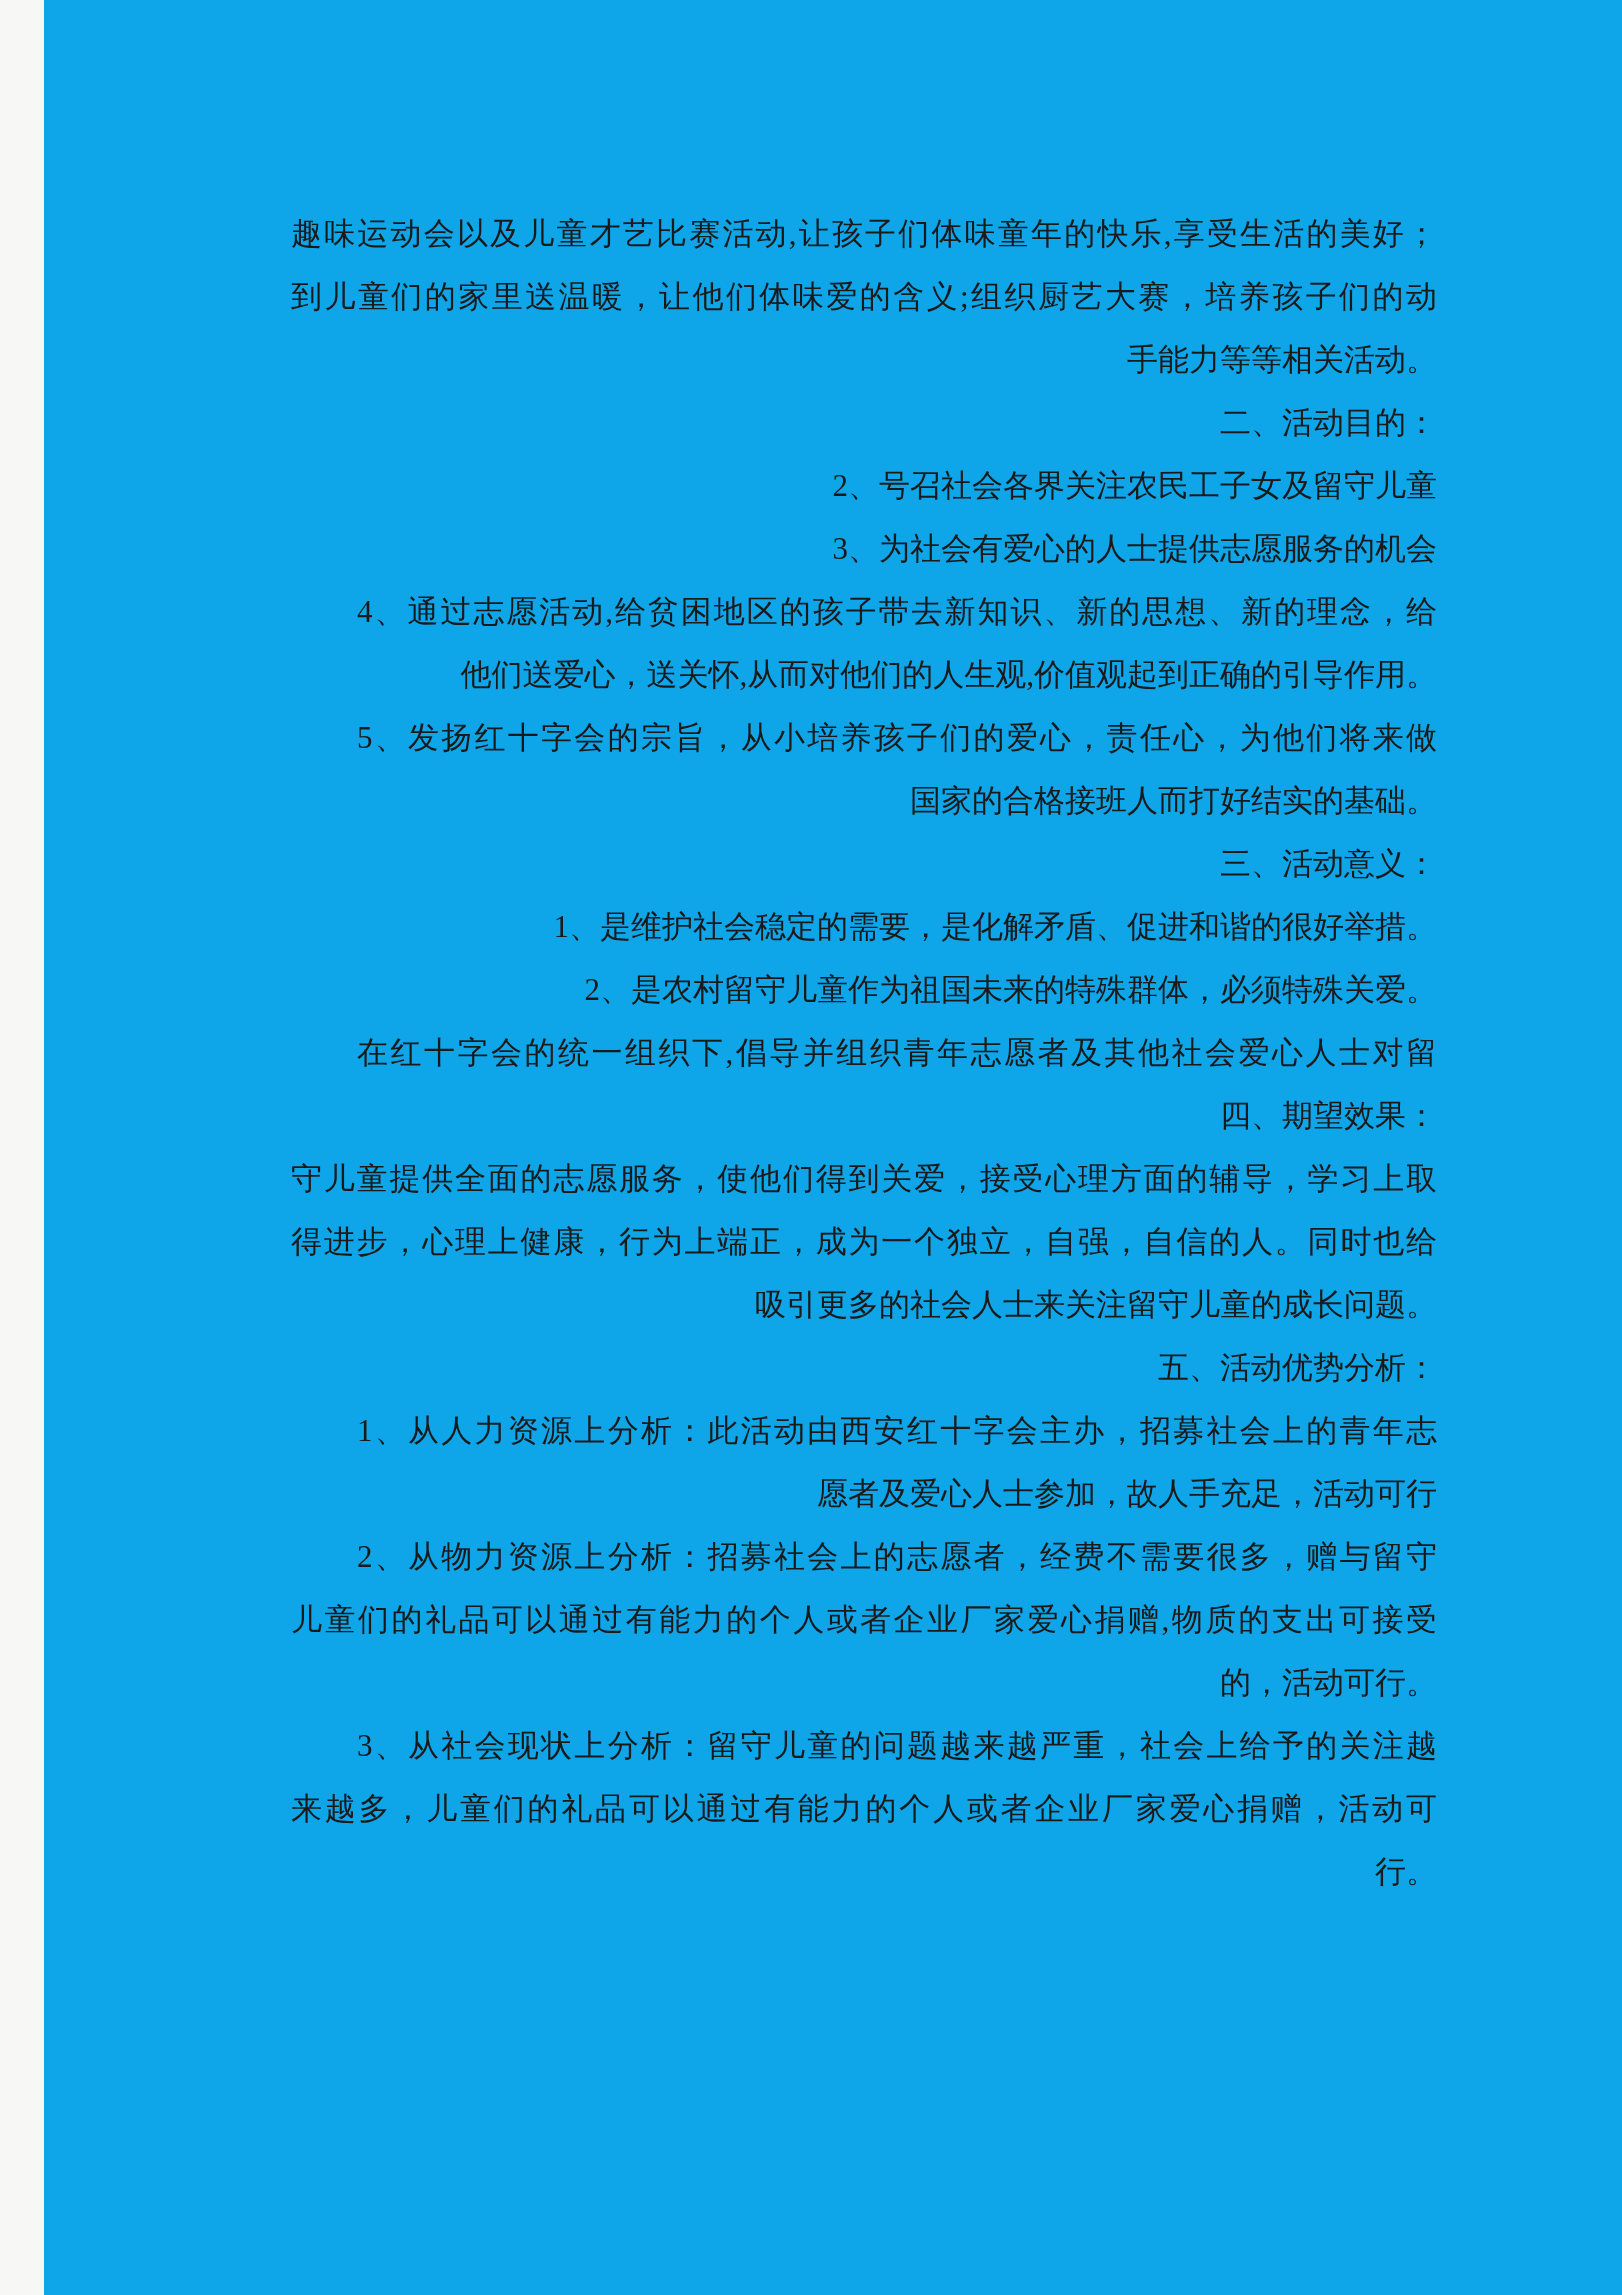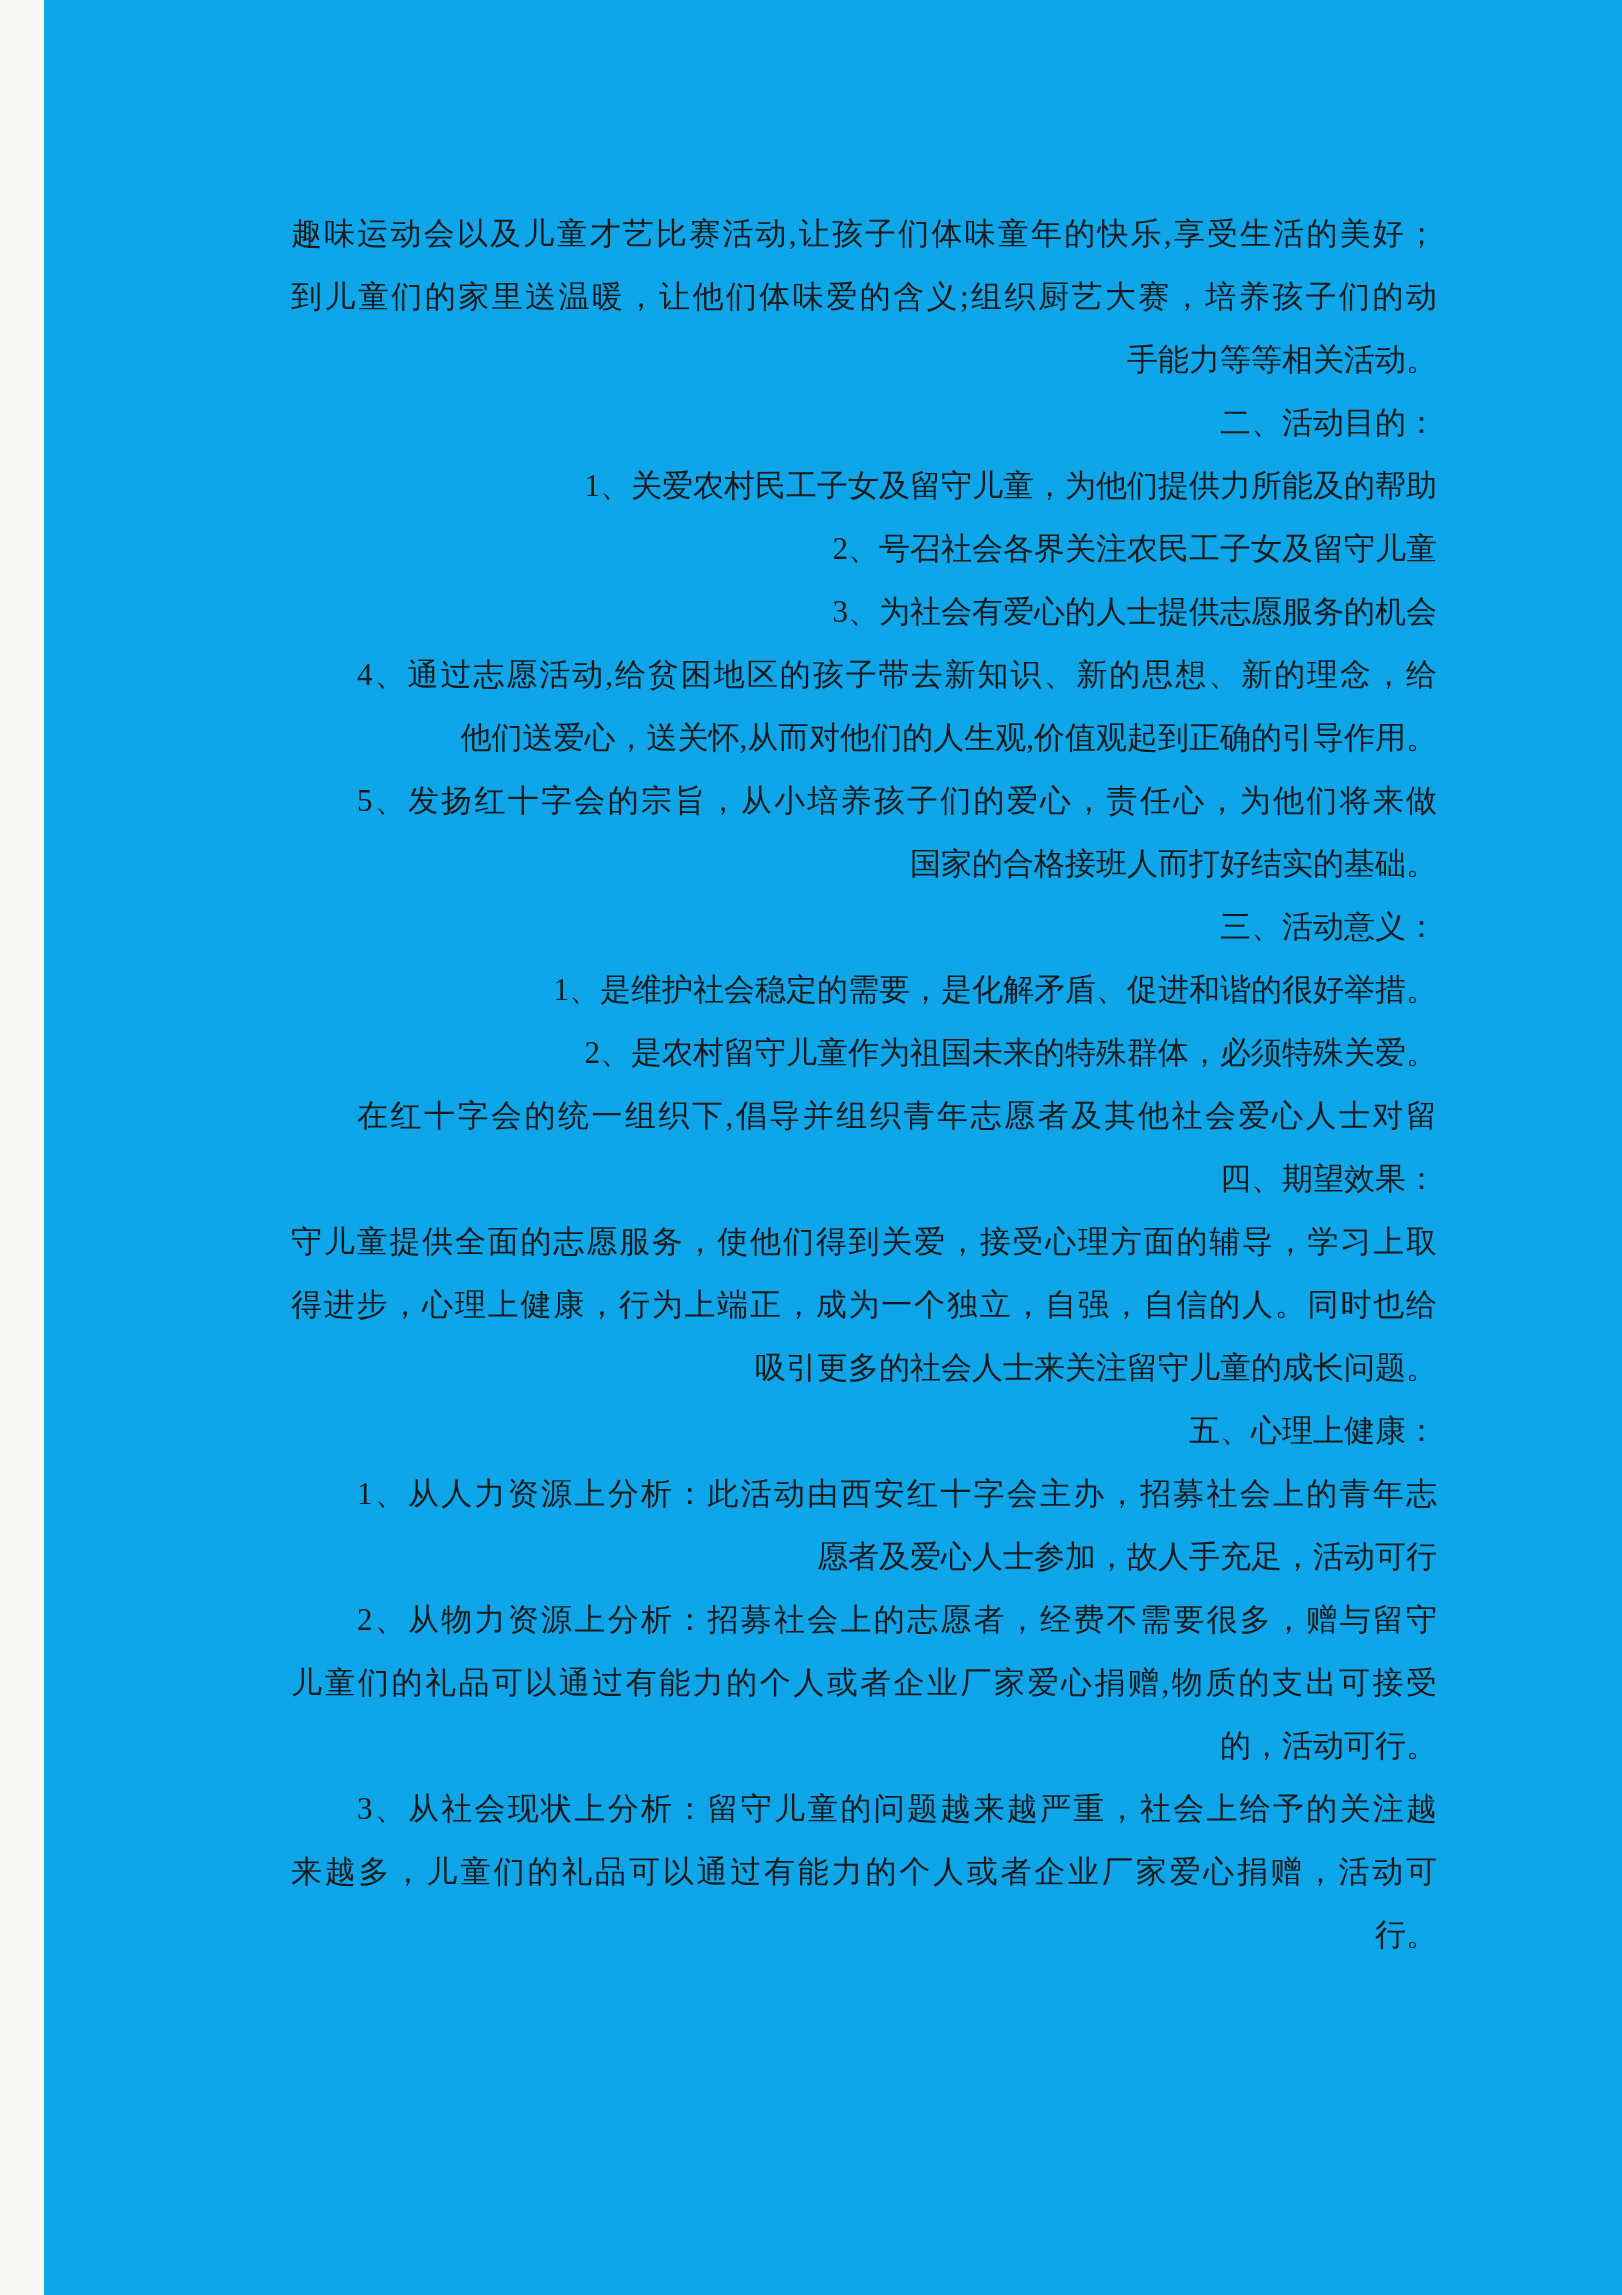--- a/index.html
+++ b/index.html
@@ -40,36 +40,35 @@
 </style>
 </head>
 <body>
 
 <div class="page" style="background: #0ea5e9; color: rgb(26, 26, 26); margin-left: 44px;">
   <div class="text-block">
     <div class="line fill">趣味运动会以及儿童才艺比赛活动,让孩子们体味童年的快乐,享受生活的美好；</div>
     <div class="line fill">到儿童们的家里送温暖，让他们体味爱的含义;组织厨艺大赛，培养孩子们的动</div>
     <div class="line">手能力等等相关活动。</div>
     <div class="line indent">二、活动目的：</div>
-    <div class="line indent">1、关爱农村民工子女及留守儿童，为他们提供力所能及的帮助</div>
     <div class="line indent">2、号召社会各界关注农民工子女及留守儿童</div>
     <div class="line indent">3、为社会有爱心的人士提供志愿服务的机会</div>
     <div class="line indent fill">4、通过志愿活动,给贫困地区的孩子带去新知识、新的思想、新的理念，给</div>
     <div class="line">他们送爱心，送关怀,从而对他们的人生观,价值观起到正确的引导作用。</div>
     <div class="line indent fill">5、发扬红十字会的宗旨，从小培养孩子们的爱心，责任心，为他们将来做</div>
     <div class="line">国家的合格接班人而打好结实的基础。</div>
     <div class="line indent">三、活动意义：</div>
     <div class="line indent">1、是维护社会稳定的需要，是化解矛盾、促进和谐的很好举措。</div>
     <div class="line indent">2、是农村留守儿童作为祖国未来的特殊群体，必须特殊关爱。</div>
     <div class="line indent fill">在红十字会的统一组织下,倡导并组织青年志愿者及其他社会爱心人士对留</div>
     <div class="line indent">四、期望效果：</div>
     <div class="line fill">守儿童提供全面的志愿服务，使他们得到关爱，接受心理方面的辅导，学习上取</div>
     <div class="line fill">得进步，心理上健康，行为上端正，成为一个独立，自强，自信的人。同时也给</div>
     <div class="line">吸引更多的社会人士来关注留守儿童的成长问题。</div>
-    <div class="line indent">五、心理上健康：</div>
+    <div class="line indent">五、活动优势分析：</div>
     <div class="line indent fill">1、从人力资源上分析：此活动由西安红十字会主办，招募社会上的青年志</div>
     <div class="line">愿者及爱心人士参加，故人手充足，活动可行</div>
     <div class="line indent fill">2、从物力资源上分析：招募社会上的志愿者，经费不需要很多，赠与留守</div>
     <div class="line fill">儿童们的礼品可以通过有能力的个人或者企业厂家爱心捐赠,物质的支出可接受</div>
     <div class="line">的，活动可行。</div>
     <div class="line indent fill">3、从社会现状上分析：留守儿童的问题越来越严重，社会上给予的关注越</div>
     <div class="line fill">来越多，儿童们的礼品可以通过有能力的个人或者企业厂家爱心捐赠，活动可</div>
     <div class="line">行。</div>
   </div>
 </div>

